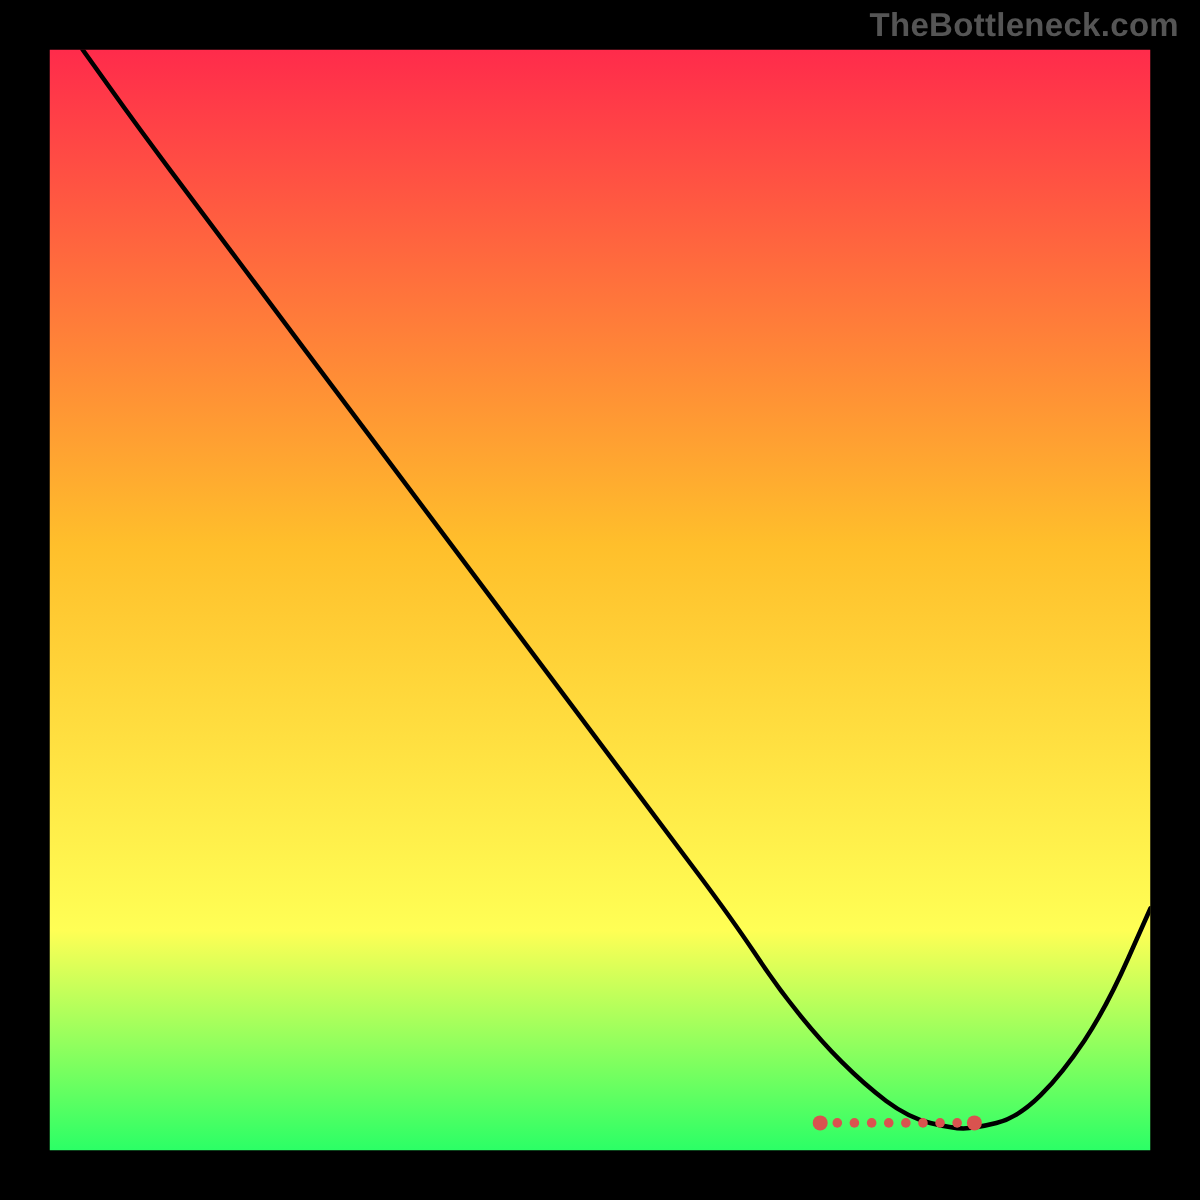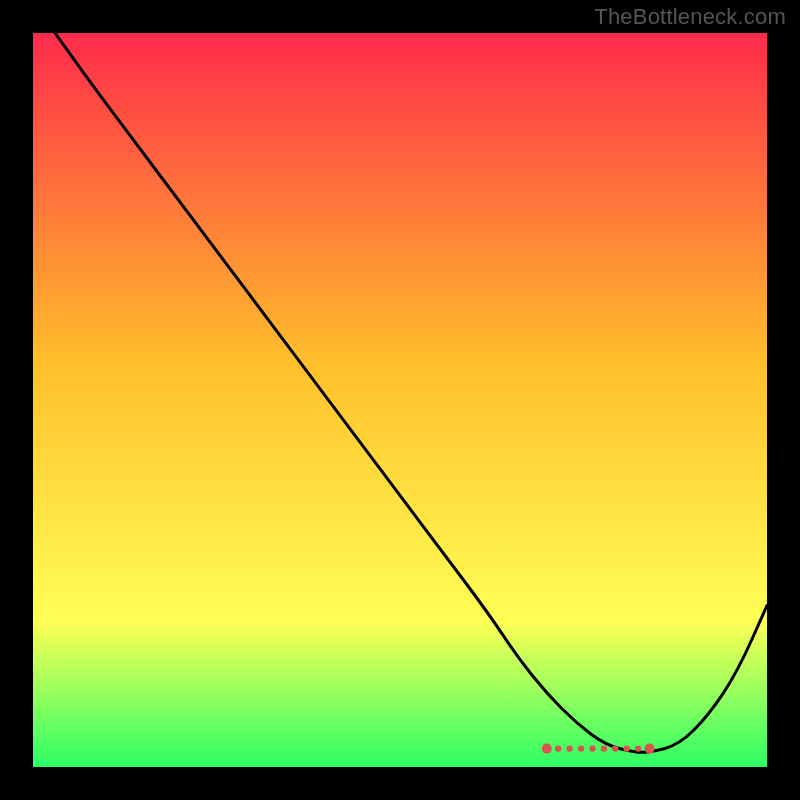--- a/index.html
+++ b/index.html
@@ -16,21 +16,21 @@
     width: 800px;
     height: 800px;
     background: #000;
   }
   .watermark {
     position: absolute;
     top: 4px;
     right: 14px;
     color: #555;
     font-size: 22px;
-    font-weight: 400;
+    font-weight: 700;
     letter-spacing: 0.2px;
   }
   .plot-wrap {
     position: absolute;
     left: 33px;
     top: 33px;
     width: 734px;
     height: 734px;
   }
   svg {

